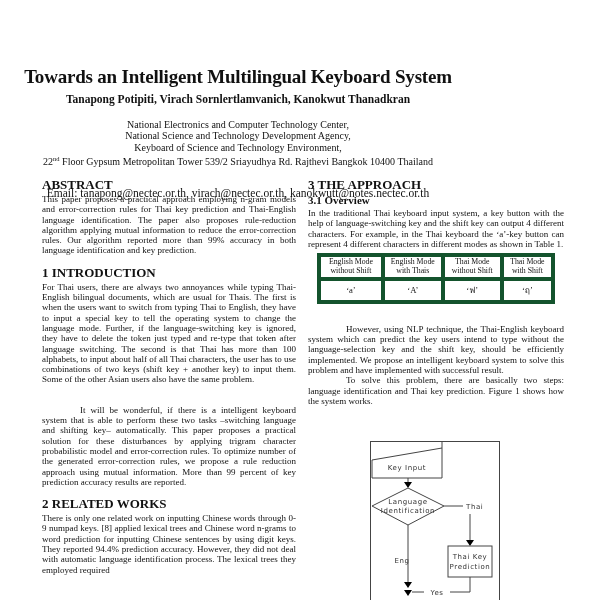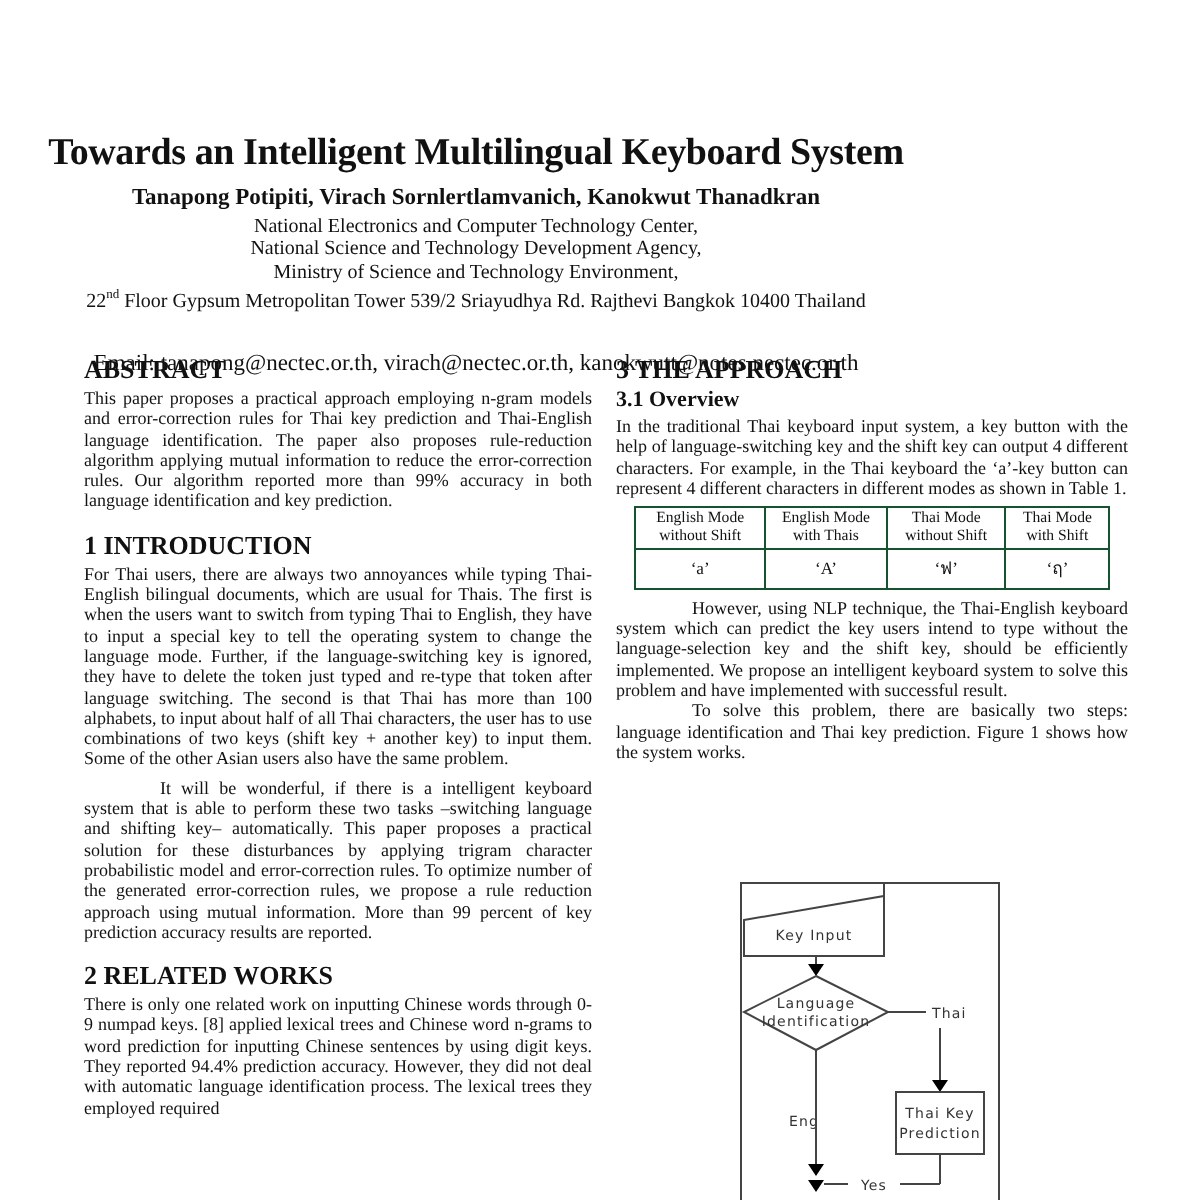--- a/index.html
+++ b/index.html
@@ -5,61 +5,61 @@
   html,body { margin:0; padding:0; background:#ffffff; }
   body { width:600px; height:600px; overflow:hidden;
          font-family:"Liberation Serif", serif; color:#111; }
   .page { position:relative; width:600px; height:600px; background:#fff; overflow:hidden; }
 
   
   .hdr { position:absolute; top:66px; left:0; width:476px; text-align:center; }
   .title   { font-size:19px; font-weight:bold; letter-spacing:-0.2px; }
   .authors { font-size:11.5px; font-weight:bold; margin-top:5px; }
   .affil div { font-size:10px; line-height:11.3px; }
-  .affil { margin-top:3px; }
+  .affil { margin-top:14px; }
   .addr sup { font-size:6.5px; }
   .email   { font-size:11.5px; margin-top:19px; }
 
   
   .columns { position:absolute; top:178px; left:42px; width:522px; display:flex; gap:12px; }
   .col-l { width:254px; }
   .col-r { width:256px; position:relative; height:422px; }
 
   h2 { font-size:13px; margin:10px 0 3px 0; line-height:13px; font-family:"Liberation Serif",serif; }
   h2.first { margin-top:0; }
   h3 { font-size:11px; margin:1px 0 2px 0; line-height:12px; }
   p.body { font-size:9px; line-height:10.3px; text-align:justify; margin:0; }
-  p.indent { text-indent:38px; margin-top:4px; }
+  p.indent { text-indent:38px; margin-top:20px; }
 
   
   .tcap { font-size:8.4px; font-weight:bold; text-align:center; line-height:9.6px;
           margin:21px 4px 0 4px; }
   table.t1 { border-collapse:collapse; margin:4px auto 0 auto; width:238px; }
-  table.t1 td { border:1px solid #14532d; text-align:center; }
+  table.t1 td { border:4px solid #14532d; text-align:center; }
   table.t1 .hcell { font-size:7.8px; line-height:8.8px; padding:1px 2px; }
   table.t1 .vcell { font-size:8.6px; padding:2px 2px 3px 2px; }
 
   
   .figure { position:absolute; top:263px; left:62px; width:132px; height:160px; }
   .figure svg { display:block; }
   .ft { font-family:"DejaVu Sans", sans-serif; font-size:7px; letter-spacing:0.6px; fill:#333; }
   .fline { stroke:#444; stroke-width:1; fill:none; }
 </style>
 </head>
 <body>
 
 <div class="page">
 
   <div class="hdr">
     <div class="title">Towards an Intelligent Multilingual Keyboard System</div>
     <div class="authors">Tanapong Potipiti, Virach Sornlertlamvanich, Kanokwut Thanadkran</div>
     <div class="affil">
       <div>National Electronics and Computer Technology Center,</div>
       <div>National Science and Technology Development Agency,</div>
-      <div>Ministry of Science and Technology Environment,</div>
+      <div>Keyboard of Science and Technology Environment,</div>
       <div class="addr"><span>22</span><sup>nd</sup><span> Floor Gypsum Metropolitan Tower 539/2 Sriayudhya Rd. Rajthevi Bangkok 10400 Thailand</span></div>
     </div>
     <div class="email">Email: tanapong@nectec.or.th, virach@nectec.or.th, kanokwutt@notes.nectec.or.th</div>
   </div>
 
   <div class="columns">
 
     <div class="col-l">
       <h2 class="first">ABSTRACT</h2>
       <p class="body">This paper proposes a practical approach employing n-gram models and error-correction rules for Thai key prediction and Thai-English language identification. The paper also proposes rule-reduction algorithm applying mutual information to reduce the error-correction rules. Our algorithm reported more than 99% accuracy in both language identification and key prediction.</p>

